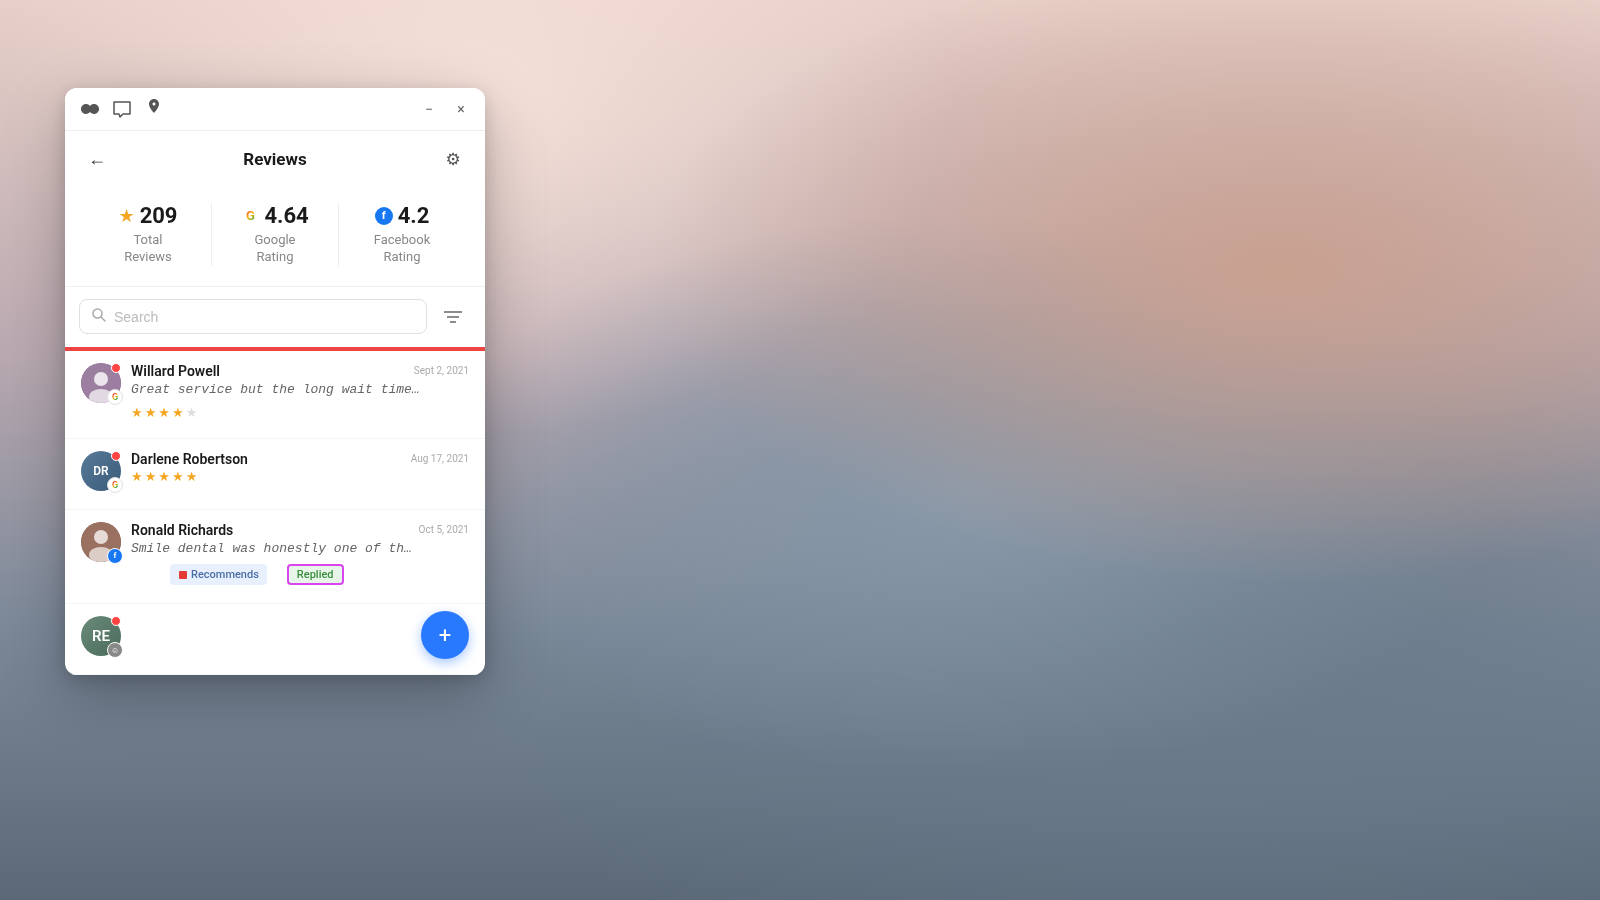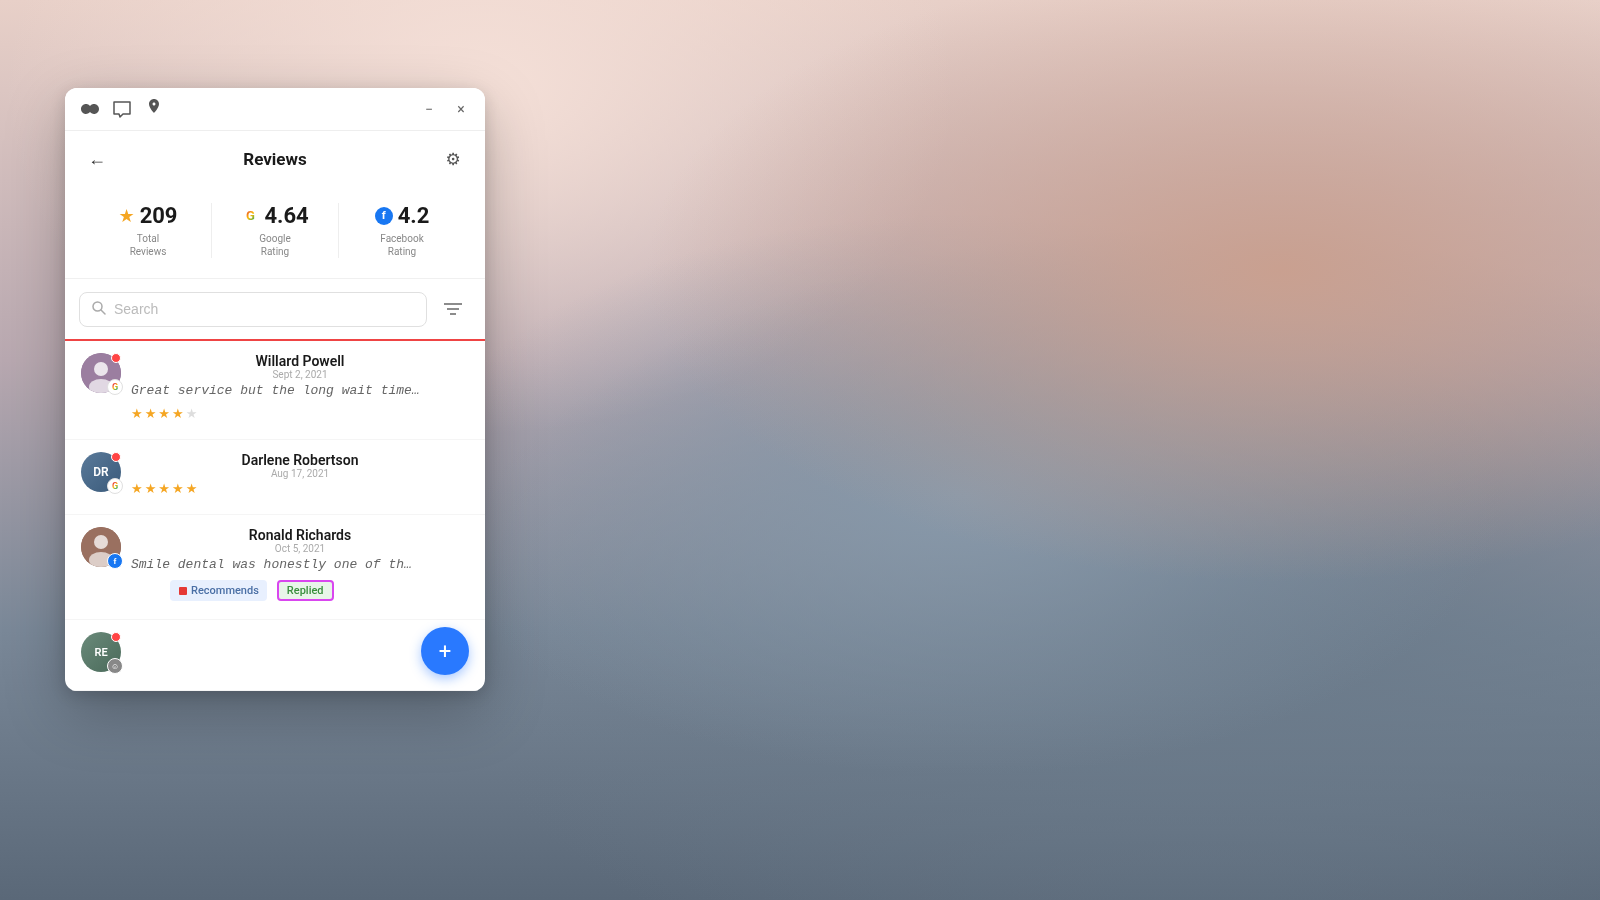--- a/index.html
+++ b/index.html
@@ -150,21 +150,21 @@
       font-size: 22px;
       font-weight: 700;
       color: #1a1a1a;
     }
 
     .stat-icon {
       font-size: 18px;
     }
 
     .stat-label {
-      font-size: 10px;
+      font-size: 13px;
       color: #888;
       line-height: 1.3;
     }
 
     
     .google-g {
       width: 18px;
       height: 18px;
       display: inline-flex;
       align-items: center;
@@ -186,21 +186,21 @@
       font-size: 11px;
       font-weight: 700;
     }
 
     
     .search-container {
       display: flex;
       align-items: center;
       padding: 12px 14px;
       gap: 8px;
-      border-bottom: 2px solid #ef4444;
+      border-bottom: 4px solid #ef4444;
     }
 
     .search-input-wrap {
       flex: 1;
       display: flex;
       align-items: center;
       border: 1px solid #e0e0e0;
       border-radius: 8px;
       padding: 8px 12px;
       gap: 8px;
@@ -319,21 +319,20 @@
 
     .review-meta {
       flex: 1;
     }
 
     .review-name-row {
       display: flex;
       align-items: center;
       justify-content: space-between;
       margin-bottom: 2px;
-      flex-direction: column;
     }
 
     .review-name {
       font-size: 14px;
       font-weight: 600;
       color: #1a1a1a;
     }
 
     .review-date {
       font-size: 10px;
@@ -364,21 +363,21 @@
       font-size: 13px;
     }
 
     .star-empty {
       color: #ddd;
       font-size: 13px;
     }
 
     .review-tags {
       display: flex;
-      gap: 10px;
+      gap: 20px;
       margin-top: 4px;
       padding-left: 39px;
     }
 
     .tag {
       padding: 2px 8px;
       border-radius: 4px;
       font-size: 11px;
       font-weight: 500;
     }
@@ -595,21 +594,21 @@
             </span>
             <span class="tag tag-replied">Replied</span>
           </div>
         </div>
       </div>
     </div>
 
     <div class="review-item">
       <div class="review-top">
         <div class="avatar-wrap">
-          <div class="avatar avatar-re" style="background:linear-gradient(135deg,#6a8a7a,#4a6a5a);font-size:11px;color:#fff;">RE</div>
+          <div class="avatar avatar-re" style="background:linear-gradient(135deg,#6a8a7a,#4a6a5a);font-size:15px;color:#fff;">RE</div>
           <div class="notification-dot"></div>
           <div class="source-badge" style="background:#888;color:#fff;border:1.5px solid #fff;bottom:-2px;right:-2px;width:16px;height:16px;border-radius:50%;display:flex;align-items:center;justify-content:center;font-size:8px;position:absolute;">☺</div>
         </div>
       </div>
     </div>
 
   </div>
 
   <div class="fab">+</div>
 

